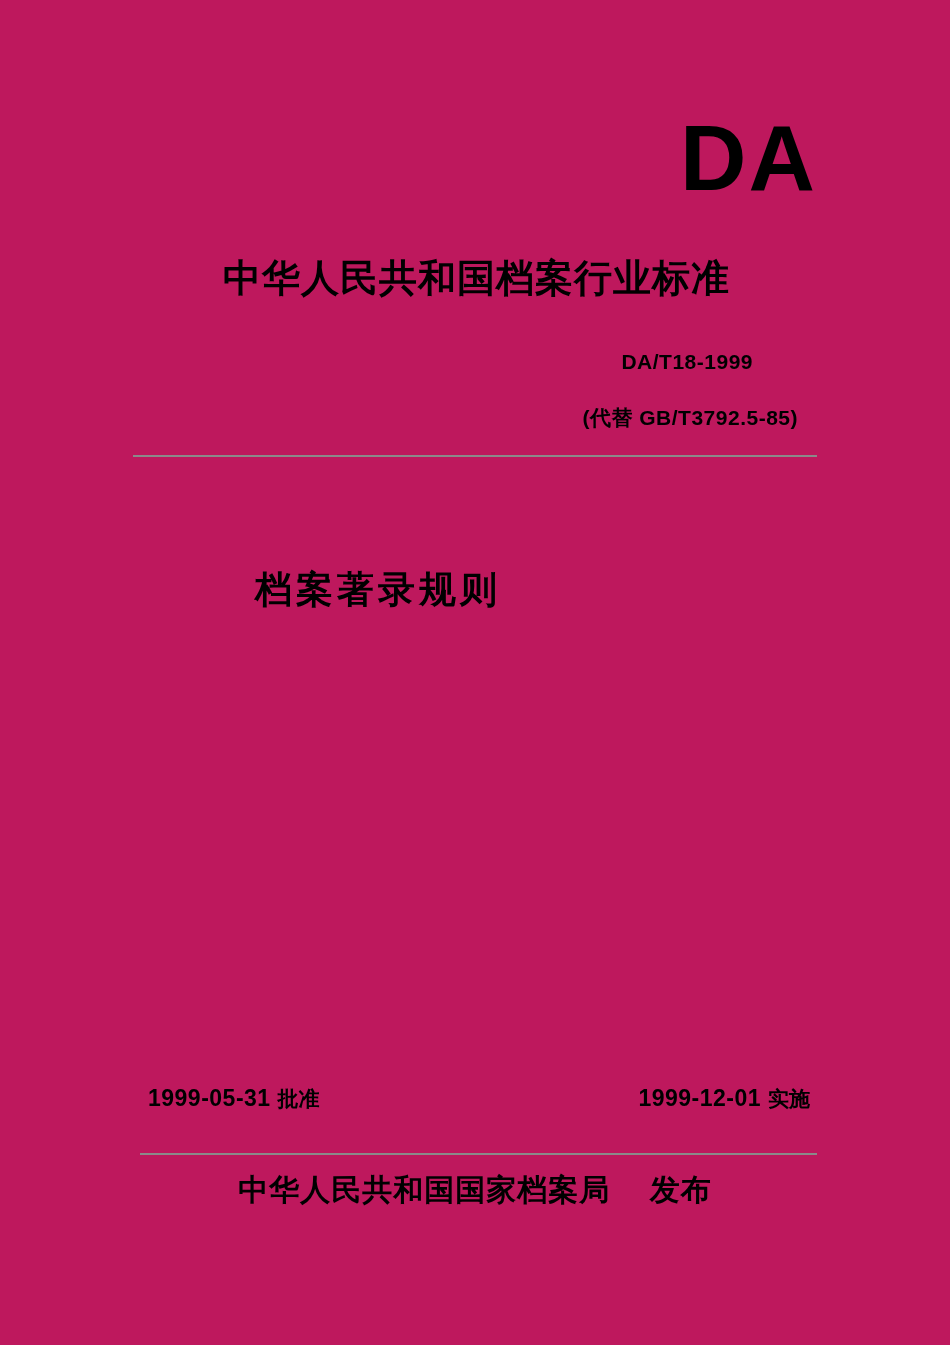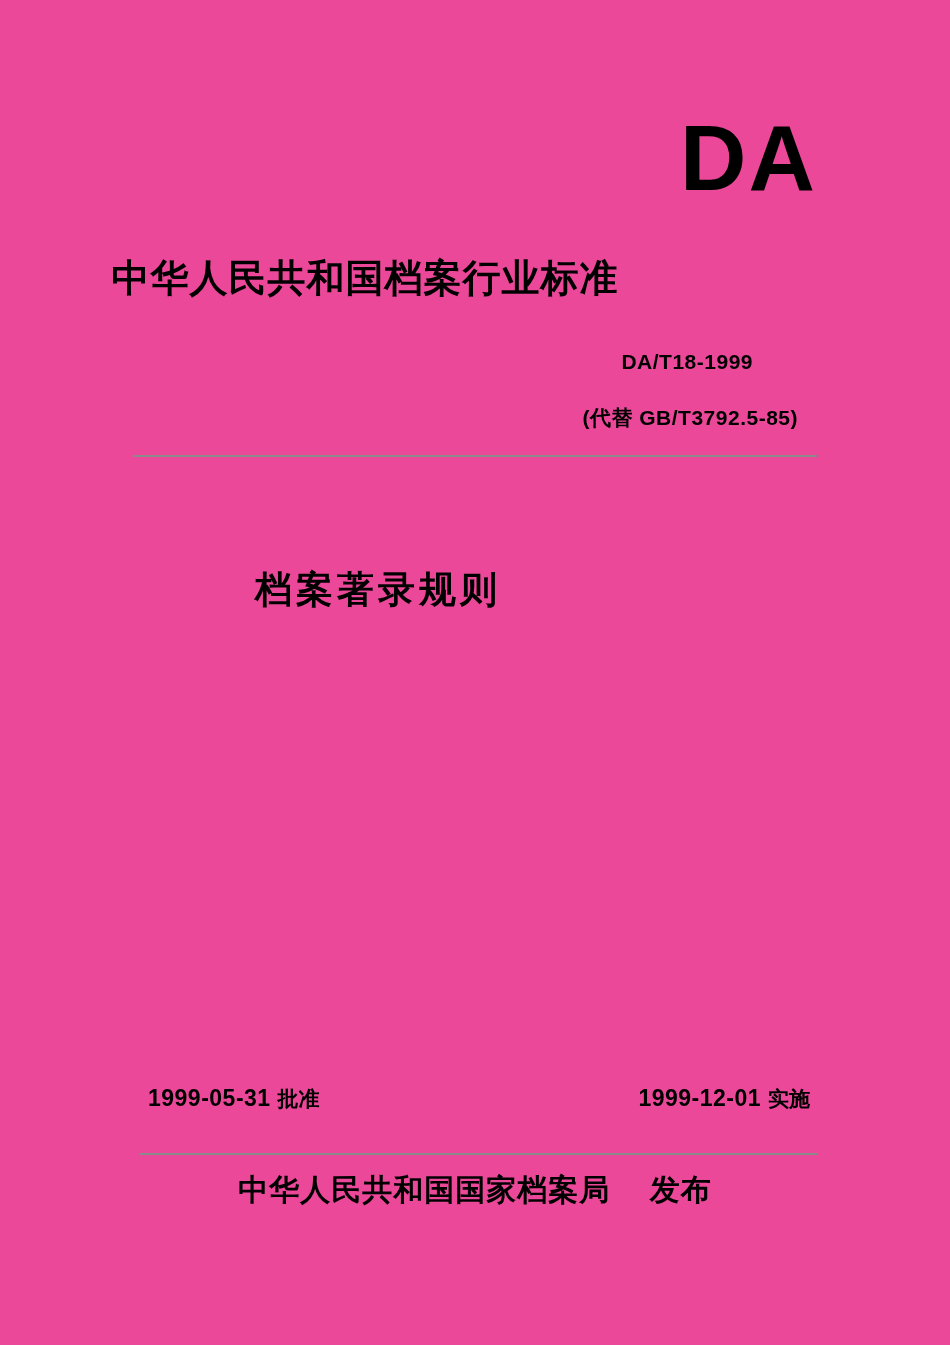--- a/index.html
+++ b/index.html
@@ -4,21 +4,21 @@
 <style>
   html, body {
     margin: 0;
     padding: 0;
     background: #ffffff;
   }
   .page {
     position: relative;
     width: 950px;
     height: 1345px;
-    background: #ec4899;
+    background: #be185d;
     margin: 0 auto;
     font-family: "Liberation Sans", sans-serif;
     color: #000000;
     overflow: hidden;
   }
 
   
   .da-logo {
     position: absolute;
     top: 112px;
@@ -29,21 +29,21 @@
     line-height: 1;
     letter-spacing: 2px;
     color: #000000;
   }
 
   .std-title {
     position: absolute;
     top: 253px;
     left: 0;
     width: 752px;
-    text-align: center;
+    text-align: right;
     padding-right: 22px;
     box-sizing: border-box;
     font-family: "DejaVu Sans", sans-serif;
     font-weight: bold;
     font-size: 38px;
     letter-spacing: 1px;
   }
 
   .std-number {
     position: absolute;

